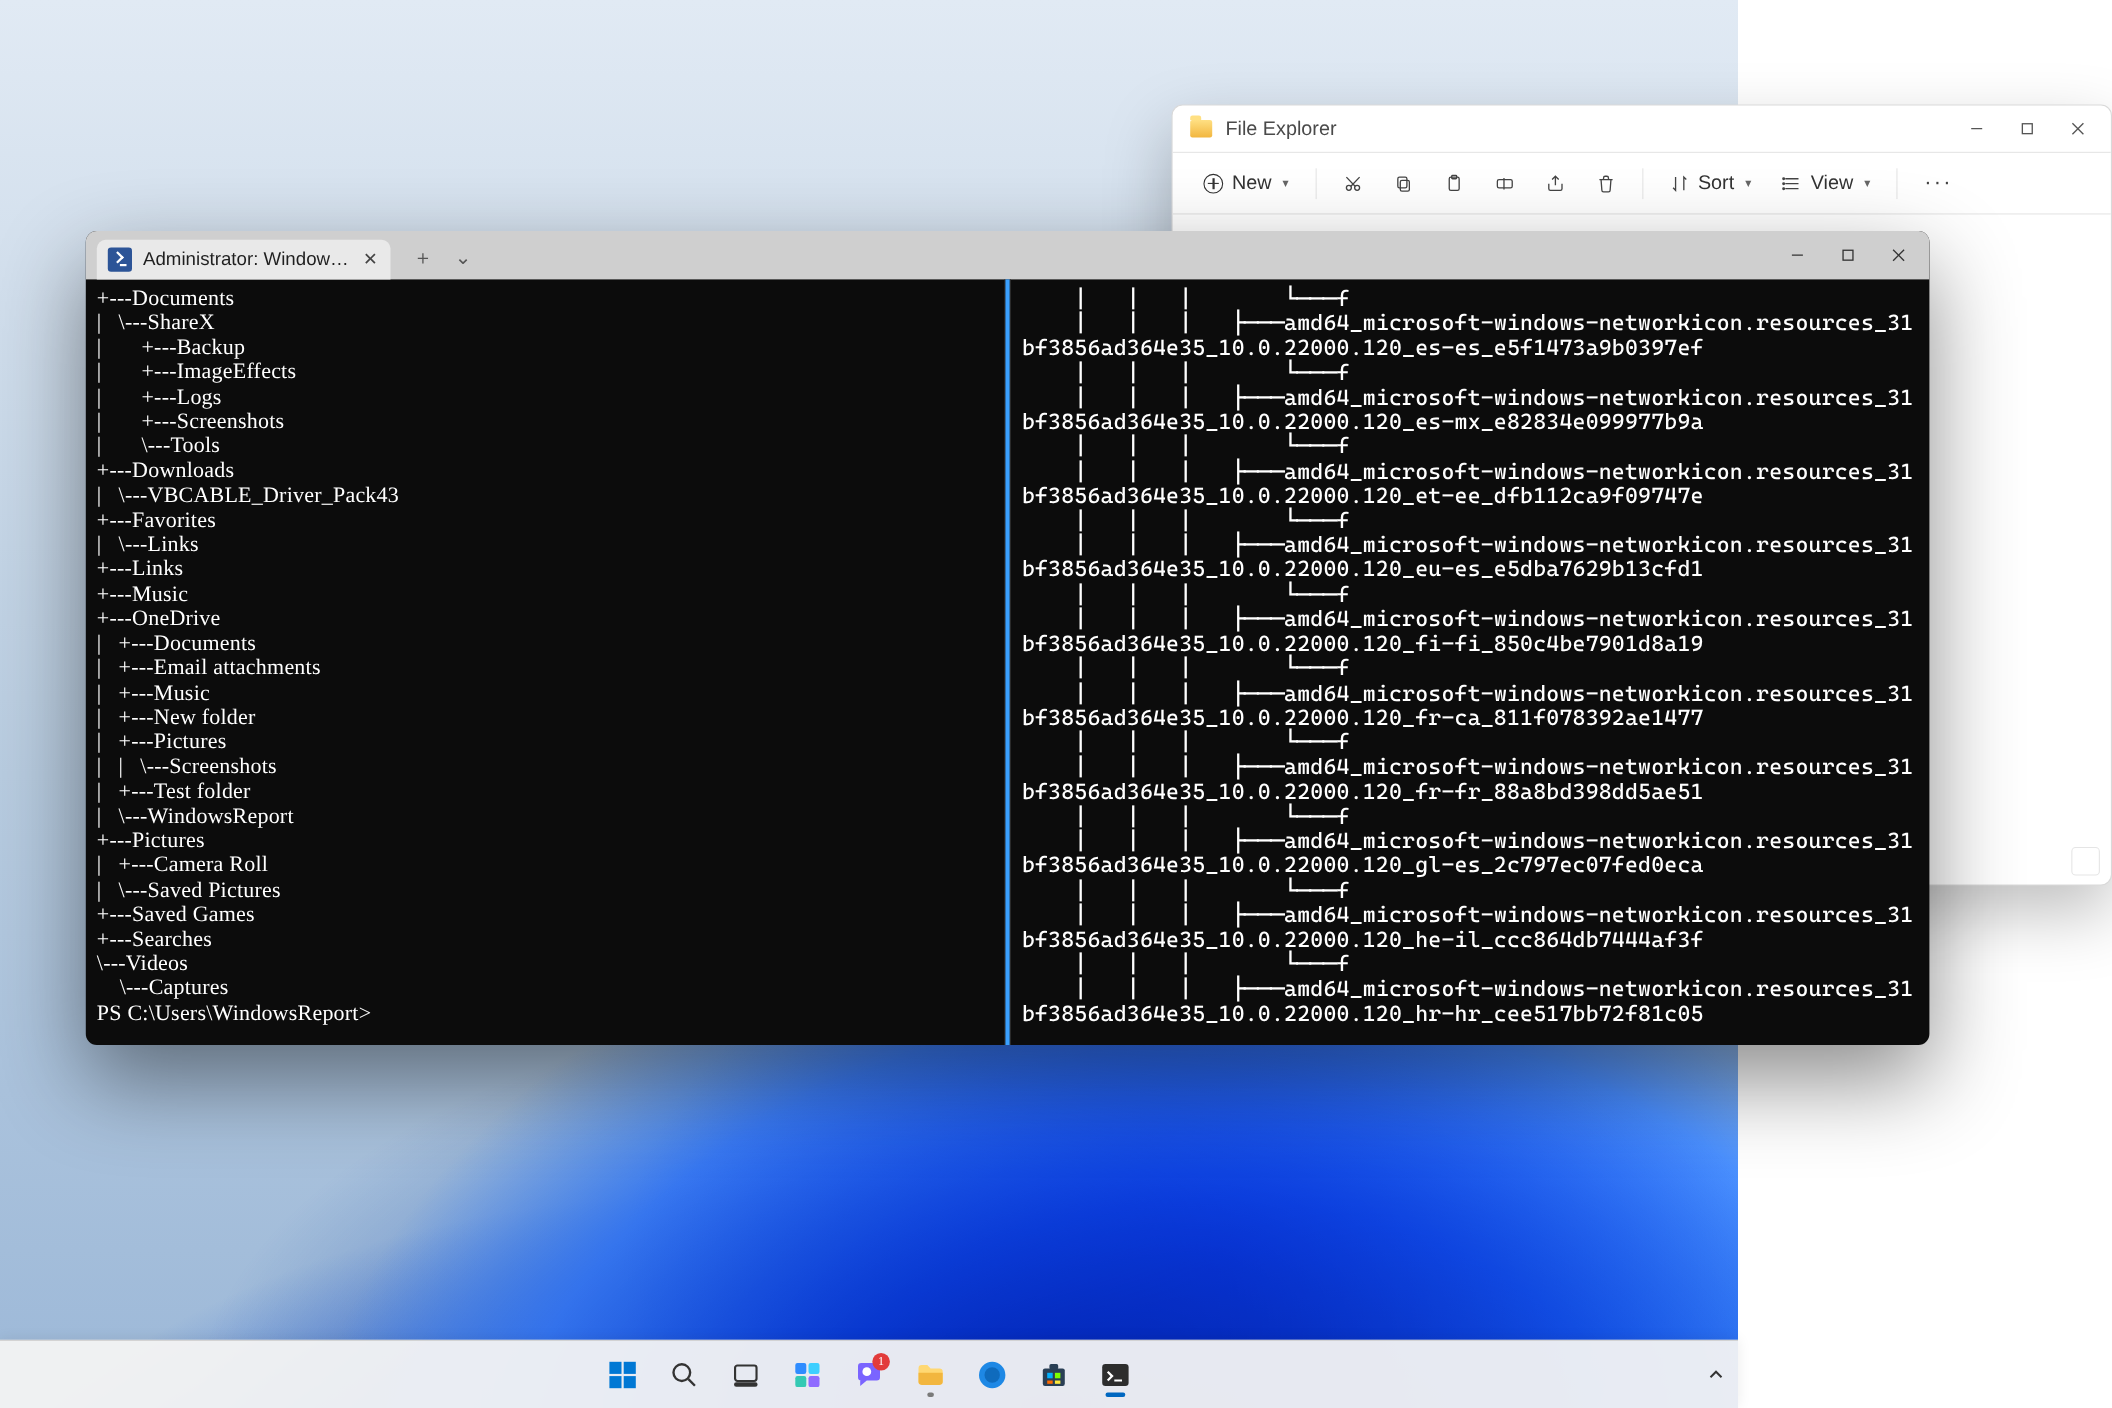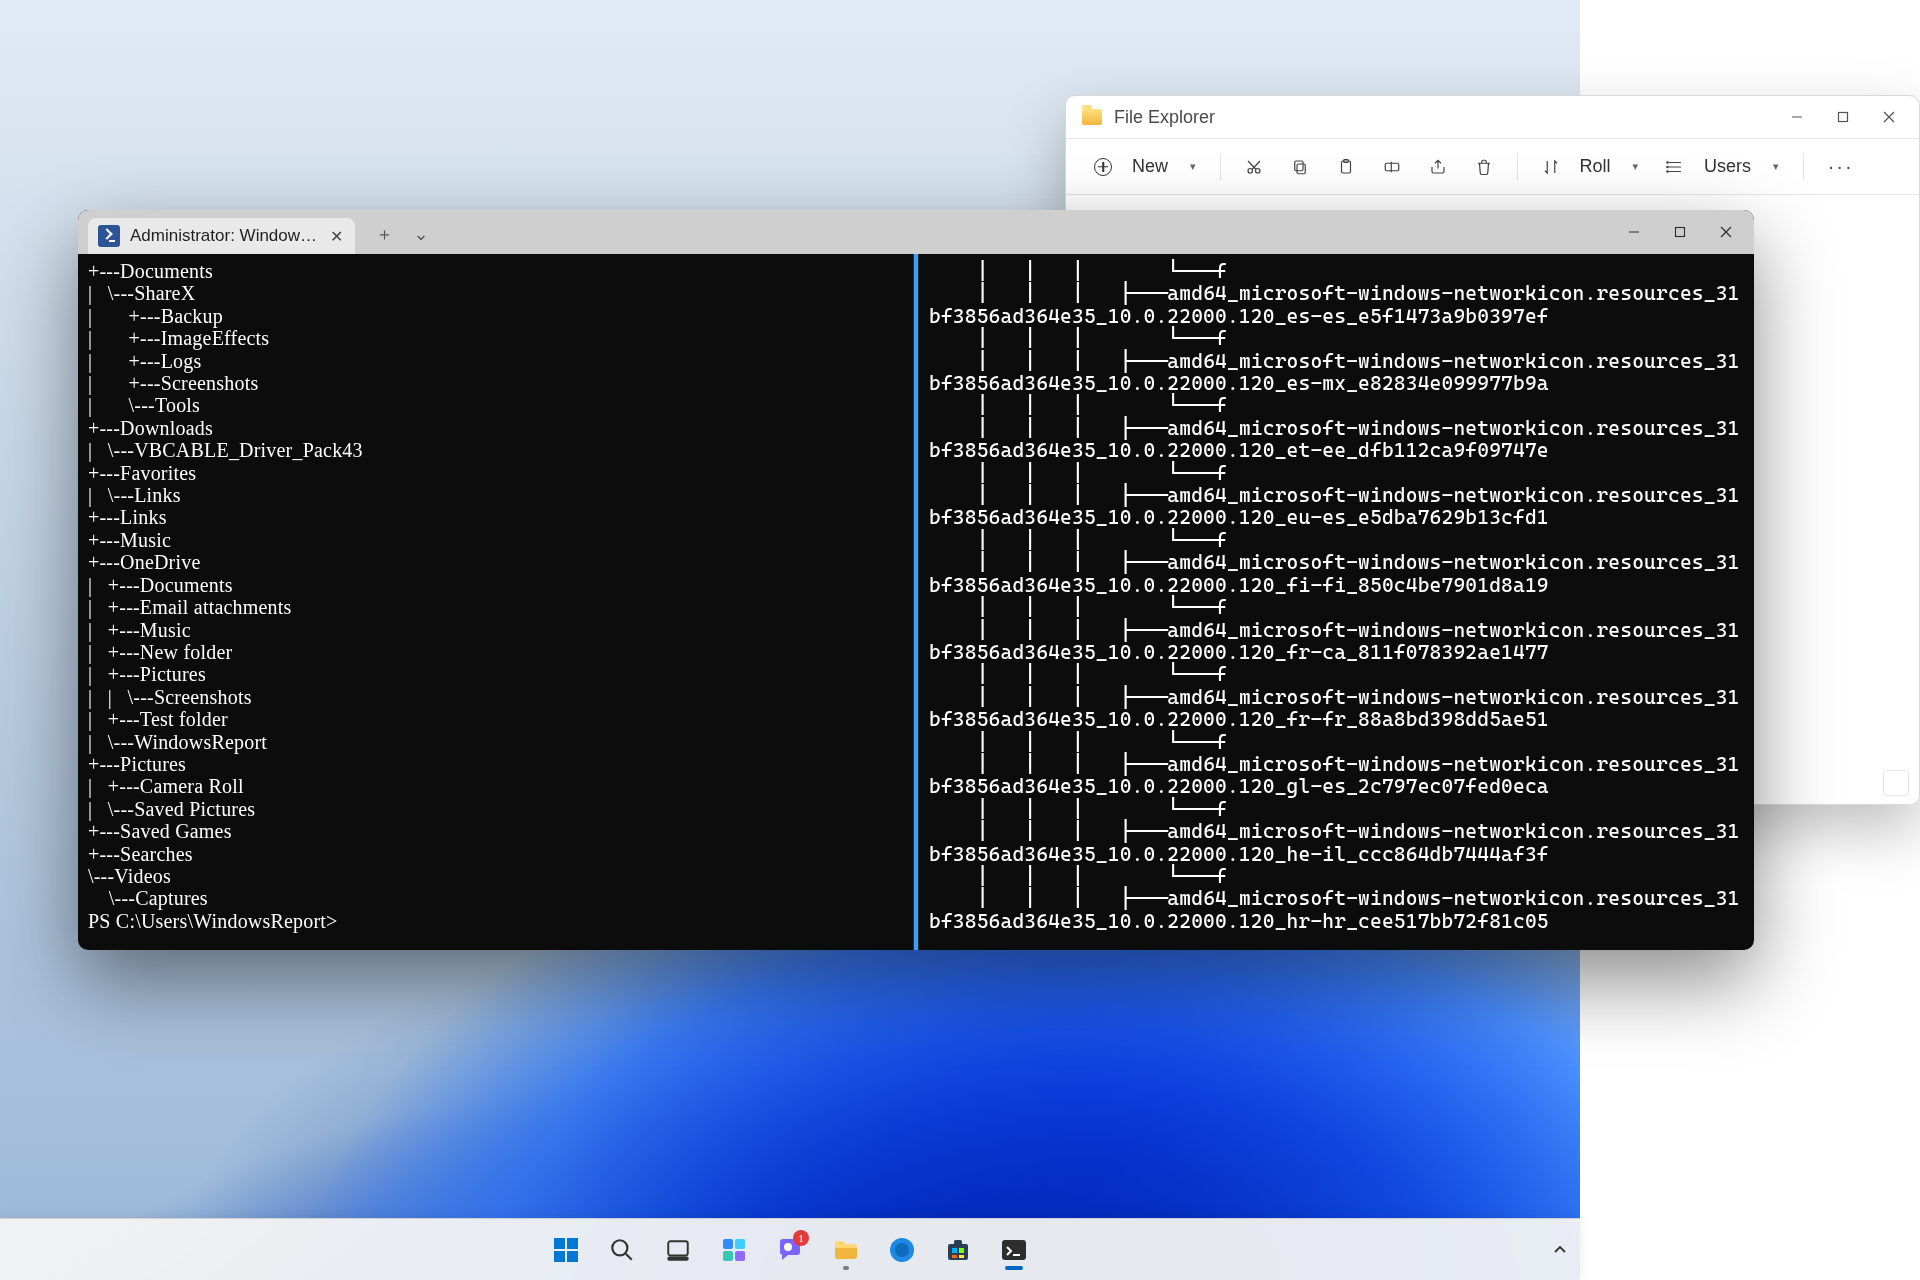--- a/index.html
+++ b/index.html
@@ -61,21 +61,21 @@
   .folder-icon::before{content:"";position:absolute;top:-4px;left:0;width:10px;height:4px;background:#ffe083;border-radius:2px 2px 0 0;}
   .exp-title-right{display:flex;gap:2px;}
   .winbtn{width:44px;height:32px;display:flex;align-items:center;justify-content:center;border-radius:4px;color:#555;}
   .winbtn svg{width:12px;height:12px;}
 
   .exp-toolbar{
     display:flex;align-items:center;gap:8px;
     height:56px;padding:0 18px;border-top:1px solid var(--divider);
     color:#333;font-size:18px;
   }
-  .exp-tool{display:flex;align-items:center;justify-content:center;gap:20px;height:36px;padding:0 10px;border-radius:6px;}
+  .exp-tool{display:flex;align-items:center;justify-content:center;gap:8px;height:36px;padding:0 10px;border-radius:6px;}
   .exp-sep{width:1px;height:28px;background:var(--divider);margin:0 6px;}
   .exp-chev{font-size:11px;color:#666;margin-left:2px;}
   .exp-icon svg{width:18px;height:18px;display:block;}
   .exp-dots{font-size:20px;letter-spacing:2px;color:#444;padding:0 10px;}
   .plus-circle{width:18px;height:18px;border:1.5px solid #333;border-radius:50%;position:relative;}
   .plus-circle::before,.plus-circle::after{content:"";position:absolute;background:#333;}
   .plus-circle::before{left:50%;top:3px;width:1.5px;height:10px;transform:translateX(-50%);}
   .plus-circle::after{top:50%;left:3px;height:1.5px;width:10px;transform:translateY(-50%);}
 
   .exp-content{
@@ -223,31 +223,31 @@
             <path d="M4 7h16M9 7V5a2 2 0 0 1 2-2h2a2 2 0 0 1 2 2v2M6 7l1 13a2 2 0 0 0 2 2h6a2 2 0 0 0 2-2l1-13"></path>
           </svg>
       </div>
 
       <span class="exp-sep"></span>
 
       <div class="exp-tool">
         <svg viewBox="0 0 24 24" width="18" height="18" fill="none" stroke="#444" stroke-width="1.6">
             <path d="M7 4v16l-3-3M17 20V4l3 3"></path>
           </svg>
-        <span>Roll</span>
+        <span>Sort</span>
         <span class="exp-chev">▾</span>
       </div>
       <div class="exp-tool">
         <svg viewBox="0 0 24 24" width="18" height="18" fill="none" stroke="#444" stroke-width="1.6">
             <path d="M4 6h16M4 12h16M4 18h16"></path>
             <circle cx="2" cy="6" r="1" fill="#444"></circle>
             <circle cx="2" cy="12" r="1" fill="#444"></circle>
             <circle cx="2" cy="18" r="1" fill="#444"></circle>
           </svg>
-        <span>Users</span>
+        <span>View</span>
         <span class="exp-chev">▾</span>
       </div>
 
       <span class="exp-sep"></span>
 
       <div class="exp-dots">···</div>
     </div>
 
     <div class="exp-content">
       <div class="row">

